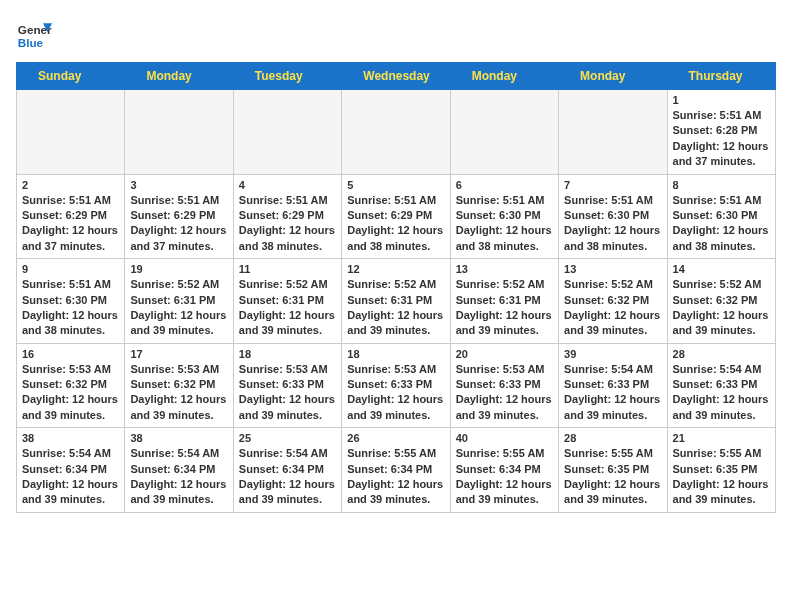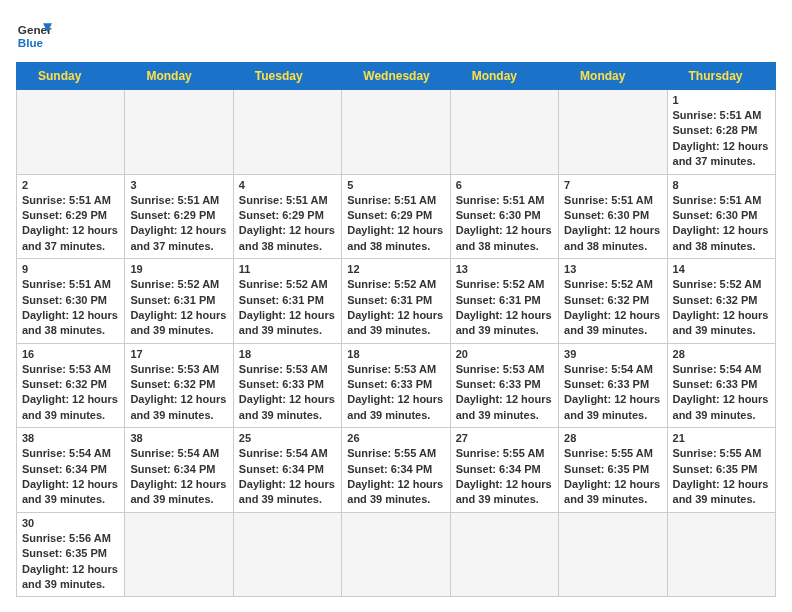--- a/index.html
+++ b/index.html
@@ -277,46 +277,32 @@
 Sunset: 6:34 PM
 Daylight: 12 hours and 39 minutes.</div>
         </td>
         <td>
           <span class="day-number">26</span>
           <div class="cell-info" style="white-space: pre-line;">Sunrise: 5:55 AM
 Sunset: 6:34 PM
 Daylight: 12 hours and 39 minutes.</div>
         </td>
         <td>
-          <span class="day-number">27</span>
+          <span class="day-number">40</span>
           <div class="cell-info" style="white-space: pre-line;">Sunrise: 5:55 AM
 Sunset: 6:34 PM
 Daylight: 12 hours and 39 minutes.</div>
         </td>
         <td>
           <span class="day-number">28</span>
           <div class="cell-info" style="white-space: pre-line;">Sunrise: 5:55 AM
 Sunset: 6:35 PM
 Daylight: 12 hours and 39 minutes.</div>
         </td>
         <td>
           <span class="day-number">21</span>
           <div class="cell-info" style="white-space: pre-line;">Sunrise: 5:55 AM
 Sunset: 6:35 PM
 Daylight: 12 hours and 39 minutes.</div>
         </td>
-      </tr>
-      <tr>
-        <td>
-          <span class="day-number">30</span>
-          <div class="cell-info" style="white-space: pre-line;">Sunrise: 5:56 AM
-Sunset: 6:35 PM
-Daylight: 12 hours and 39 minutes.</div>
-        </td>
-        <td class="empty-cell"></td>
-        <td class="empty-cell"></td>
-        <td class="empty-cell"></td>
-        <td class="empty-cell"></td>
-        <td class="empty-cell"></td>
-        <td class="empty-cell"></td>
       </tr>
     </tbody>
 </table>
 
 </body></html>

